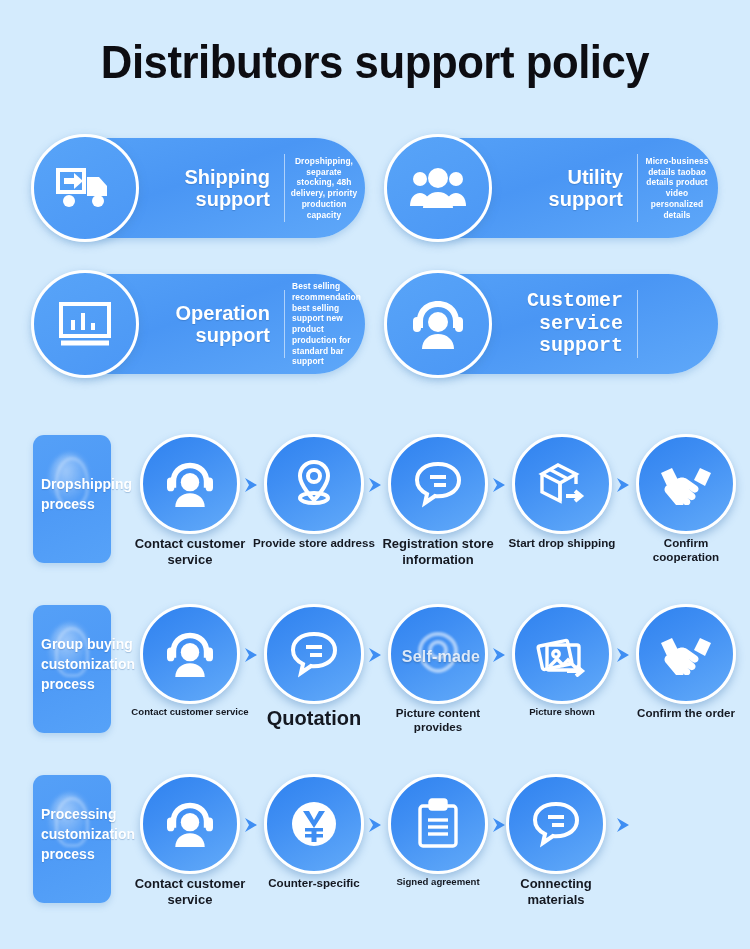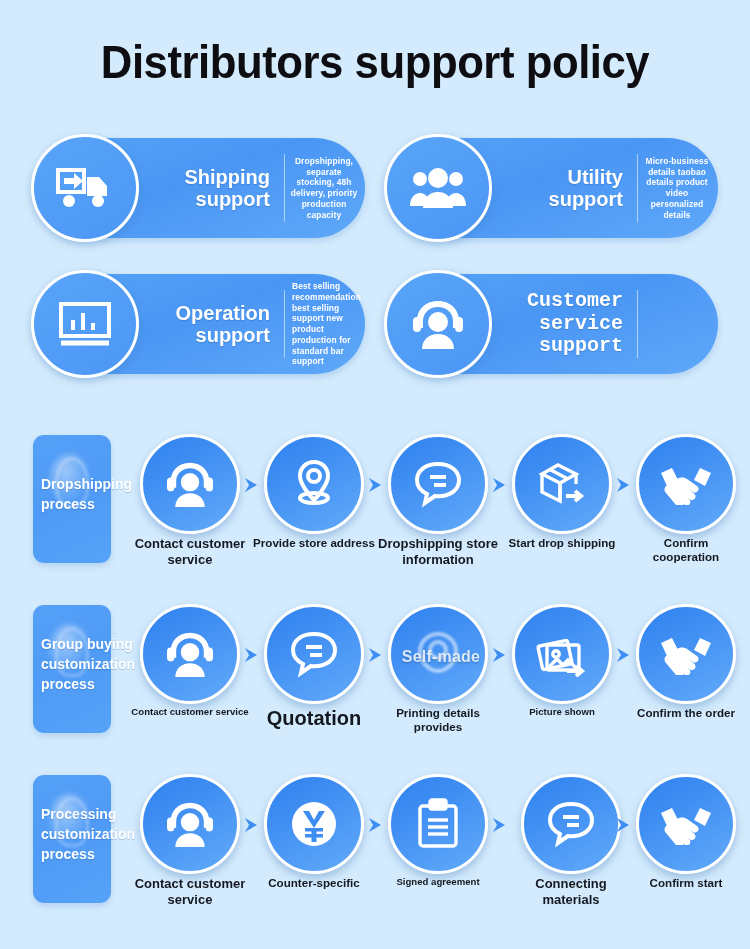--- a/index.html
+++ b/index.html
@@ -272,21 +272,21 @@
     </div>
 
     <div class="node" style="left:380px;">
       <div class="circle">
         <svg width="50" height="48" viewBox="0 0 50 48" fill="none" stroke="#ffffff" stroke-width="4">
           <path d="M25 4 C12 4 4 11 4 20 c0 6 4 11 10 14 l-2 9 10-7 c1 .2 2 .3 3 .3 13 0 21-7 21-16 S38 4 25 4 z"></path>
           <line x1="17" y1="17" x2="33" y2="17"></line>
           <line x1="21" y1="25" x2="33" y2="25"></line>
         </svg>
       </div>
-      <div class="caption cap-sm">Dropshipping store information</div>
+      <div class="caption cap-sm">Registration store information</div>
     </div>
     <div class="arrow" style="left:491px;">
       <svg width="18" height="18" viewBox="0 0 18 18" fill="#3f8ef3">
           <path d="M2 2 L14 9 L2 16 L6 9 z"></path>
         </svg>
     </div>
 
     <div class="node" style="left:504px;">
       <div class="circle">
         <svg width="52" height="48" viewBox="0 0 52 48" fill="none" stroke="#ffffff" stroke-width="3.4">
@@ -360,21 +360,21 @@
     </div>
 
     <div class="node" style="left:380px;">
       <div class="circle">
         <svg width="54" height="52" viewBox="0 0 54 52" fill="none" stroke="rgba(255,255,255,.55)" stroke-width="4" style="filter:blur(1px)">
           <path d="M27 6 c9 0 18 7 18 17 0 11-9 20-18 20 S9 34 9 23 C9 13 18 6 27 6 z"></path>
           <circle cx="27" cy="22" r="8"></circle>
         </svg>
         <div class="selfmade">Self-made</div>
       </div>
-      <div class="caption cap-lg">Printing details provides</div>
+      <div class="caption cap-lg">Picture content provides</div>
     </div>
     <div class="arrow" style="left:491px;">
       <svg width="18" height="18" viewBox="0 0 18 18" fill="#3f8ef3">
           <path d="M2 2 L14 9 L2 16 L6 9 z"></path>
         </svg>
     </div>
 
     <div class="node" style="left:504px;">
       <div class="circle">
         <svg width="54" height="46" viewBox="0 0 54 46" fill="none" stroke="#ffffff" stroke-width="3.4">
@@ -456,41 +456,31 @@
         </svg>
       </div>
       <div class="caption cap-md">Signed agreement</div>
     </div>
     <div class="arrow" style="left:491px;">
       <svg width="18" height="18" viewBox="0 0 18 18" fill="#3f8ef3">
           <path d="M2 2 L14 9 L2 16 L6 9 z"></path>
         </svg>
     </div>
 
-    <div class="node" style="left:513px;">
+    <div class="node" style="left:498px;">
       <div class="circle">
         <svg width="50" height="48" viewBox="0 0 50 48" fill="none" stroke="#ffffff" stroke-width="4">
           <path d="M25 4 C12 4 4 11 4 20 c0 6 4 11 10 14 l-2 9 10-7 c1 .2 2 .3 3 .3 13 0 21-7 21-16 S38 4 25 4 z"></path>
           <line x1="17" y1="17" x2="33" y2="17"></line>
           <line x1="21" y1="25" x2="33" y2="25"></line>
         </svg>
       </div>
       <div class="caption cap-sm">Connecting<br>materials</div>
     </div>
     <div class="arrow" style="left:615px;">
       <svg width="18" height="18" viewBox="0 0 18 18" fill="#3f8ef3">
           <path d="M2 2 L14 9 L2 16 L6 9 z"></path>
         </svg>
     </div>
 
-    <div class="node" style="left:628px;">
-      <div class="circle">
-        <svg width="56" height="42" viewBox="0 0 56 42" fill="#ffffff">
-          <path d="M3 10 L14 5 l6 12 -11 6 z"></path>
-          <path d="M53 10 L42 5 l-6 12 11 6 z"></path>
-          <path d="M19 16 c3-2 7-2 10 0 l10 7 c2 1.5 2 4 .5 5.5 -1.5 1.5-4 1.5-5.5 0 l-4-3 6 5 c2 1.5 2 4 .5 5.5 -1.5 1.5-4 1.5-5.5 0 l-2-1.6 2 1.8 c1.8 1.5 1.8 3.8 .3 5.2 -1.5 1.4-3.8 1.3-5.3-.2 l-1.5-1.4 c1.4 1.4 1.3 3.4 0 4.6 -1.4 1.2-3.5 1-4.8-.4 L8 30 c-2-2-2-5 0-7 z"></path>
-        </svg>
-      </div>
-      <div class="caption cap-lg">Confirm start</div>
-    </div>
   </div>
 
 </div>
 
 </body></html>

